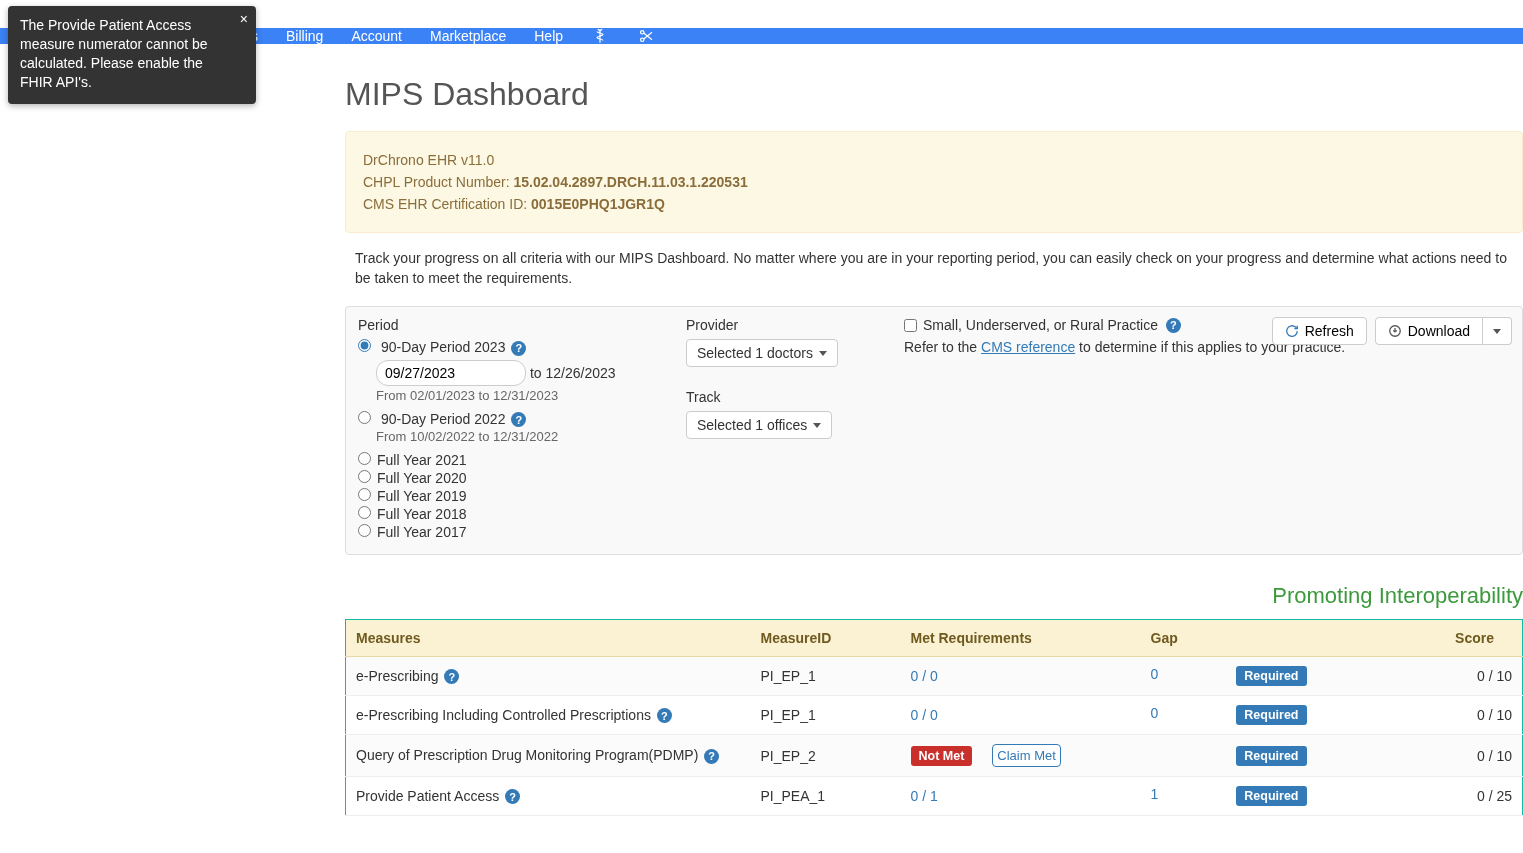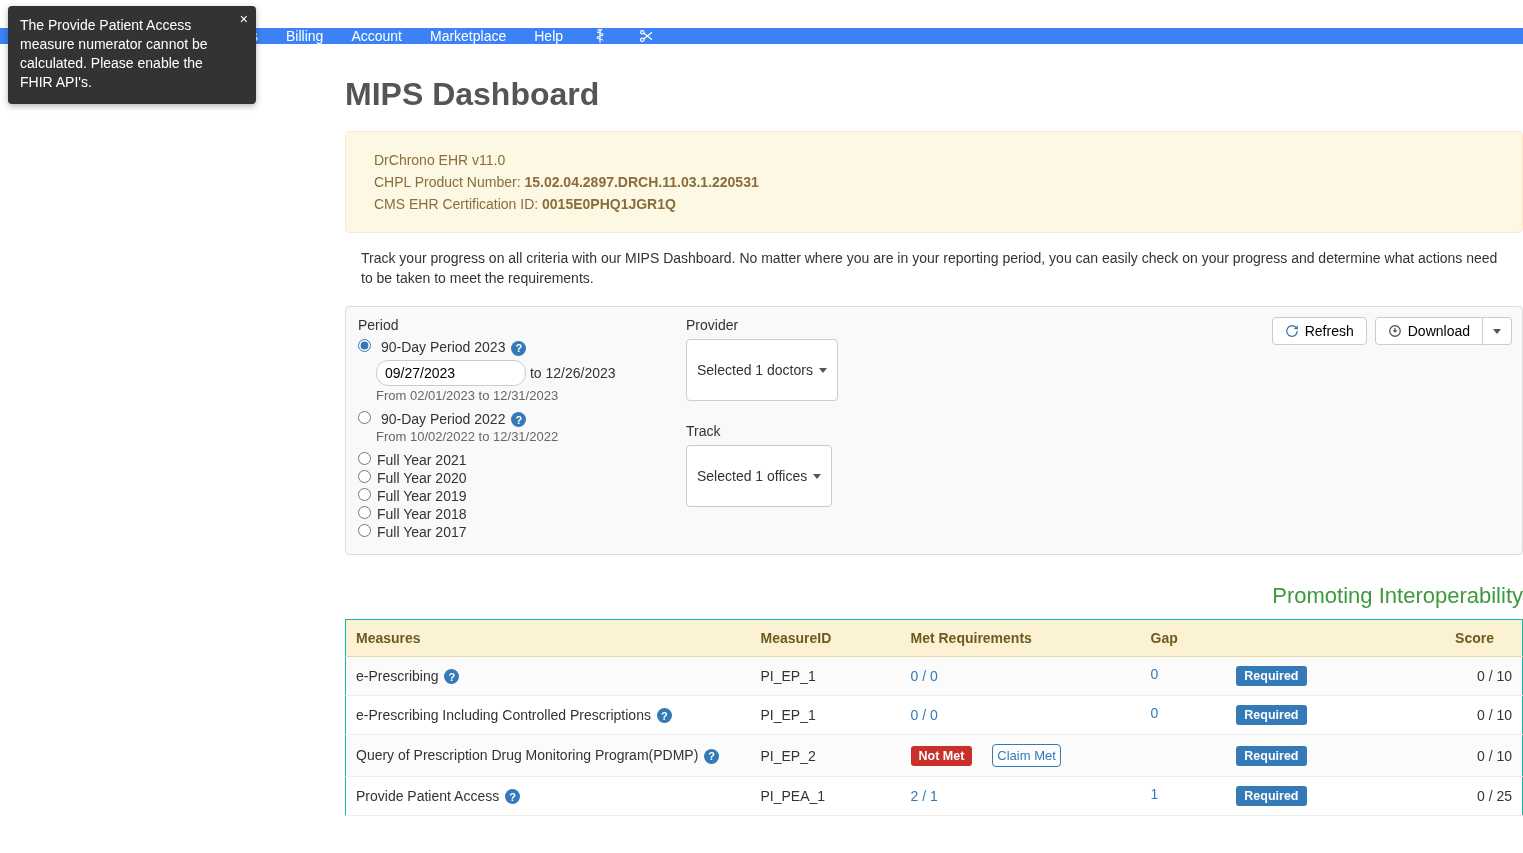--- a/index.html
+++ b/index.html
@@ -22,29 +22,29 @@
       width: 100%; height: 16px; margin-top: 28px;
       background: #3b82f6; display: flex; align-items: center;
       color: #fff; padding-left: 44px; gap: 28px; position: relative;
     }
     .navbar .nav-link { color: #fff; font-size: 14px; cursor: pointer; }
     .nav-icon { display:inline-flex; align-items:center; justify-content:center; width:18px; height:18px; }
     .nav-icon svg { width:18px; height:18px; stroke:#fff; fill:none; stroke-width:1.6; }
 
     
     .page { padding: 20px 0 0 345px; min-width: 1450px; }
-    .page-title { font-size: 32px; color: #555; margin: 12px 0 18px; font-weight: 700; }
+    .page-title { font-size: 32px; color: #555; margin: 12px 0 18px; font-weight: 400; }
     .cert-box {
       background: #fcf8e3; border: 1px solid #faebcc; border-radius: 4px;
       padding: 14px 16px; color: #8a6d3b; margin-bottom: 16px;
     }
-    .cert-box p { margin: 6px 12px; }
+    .cert-box p { margin: 6px 1px; }
     .cert-box strong { font-weight: 700; }
 
-    .intro { color: #333; margin: 14px 16px 18px; line-height: 1.4; }
+    .intro { color: #333; margin: 14px 10px 18px; line-height: 1.4; }
 
     .filter-panel {
       border:1px solid #ddd; border-radius:4px; background:#f9f9f9;
       padding: 10px 12px 14px; display:flex; gap: 28px; position:relative;
     }
     .col { min-width: 300px; }
     .col-label { color:#333; margin-bottom: 6px; display:block; }
     .radio-group label { display:block; color:#333; margin: 2px 0 0 0; font-size:14px; }
     .radio-group input[type=radio] { margin-right:6px; accent-color:#337ab7; }
     .sub { color:#666; font-size:13px; margin:2px 0 8px 18px; }
@@ -53,21 +53,21 @@
 
     .help-icon {
       display:inline-flex; width:15px; height:15px; border-radius:50%;
       background:#337ab7; color:#fff; align-items:center; justify-content:center;
       font-size:11px; font-weight:700; margin-left:2px; cursor:pointer;
     }
 
     .dropdown-btn {
       display:inline-flex; align-items:center; gap:6px;
       background:#fff; border:1px solid #ccc; border-radius:4px;
-      padding: 22px 10px; font-size:14px; cursor:pointer; min-width:136px;
+      padding: 5px 10px; font-size:14px; cursor:pointer; min-width:136px;
     }
     .caret { width:0; height:0; border-left:4px solid transparent;
              border-right:4px solid transparent; border-top:5px solid #555; margin-left:auto; }
 
     .cms-col { flex:1; min-width: 450px; }
     .cms-col .chk-row { display:flex; align-items:center; gap:6px; margin-bottom:6px; }
     .cms-col a { color:#337ab7; }
     .cms-text { color:#333; }
 
     .actions { position:absolute; top:10px; right:10px; display:flex; flex-direction:row; gap:8px; align-items:flex-end; }
@@ -194,20 +194,32 @@
         <span class="caret"></span>
       </div>
       <div style="height:22px"></div>
       <span class="col-label">Track</span>
       <div class="dropdown-btn">
         <span>Selected 1 offices</span>
         <span class="caret"></span>
       </div>
     </div>
 
+    <div class="cms-col">
+      <div class="chk-row">
+        <input type="checkbox" style="">
+        <span class="cms-text">Small, Underserved, or Rural Practice</span>
+        <span class="help-icon">?</span>
+      </div>
+      <div class="cms-text">
+        <span>Refer to the</span>
+        <a href="#">CMS reference</a>
+        <span>to determine if this applies to your practice.</span>
+      </div>
+    </div>
 
     <div class="actions">
       <button class="btn">
         <svg class="icon-svg refresh-color" viewBox="0 0 24 24" fill="none" stroke="currentColor" stroke-width="2.2">
             <path d="M21 12a9 9 0 1 1-3-6.7L21 8"></path>
             <path d="M21 3v5h-5"></path>
           </svg>
         <span>Refresh</span>
       </button>
       <div class="btn-split">
@@ -260,19 +272,19 @@
               <span class="pill-btn">Claim Met</span>
             </span></td>
           <td>
             <span class="badge badge-required" style="float: right; margin-right: 4px;">Required</span>
           </td>
           <td class="score">0 / 10</td>
         </tr>
         <tr>
           <td class="name"><span>Provide Patient Access</span> <span class="help-icon">?</span></td>
           <td>PI_PEA_1</td>
-          <td class="status-cell"><span class="link">2 / 1</span></td>
+          <td class="status-cell"><span class="link">0 / 1</span></td>
           <td><span class="link">1</span><span class="badge badge-required" style="float: right; margin-right: 4px;">Required</span></td>
           <td class="score">0 / 25</td>
         </tr>
       </tbody>
   </table>
 </div>
 
 </body></html>

